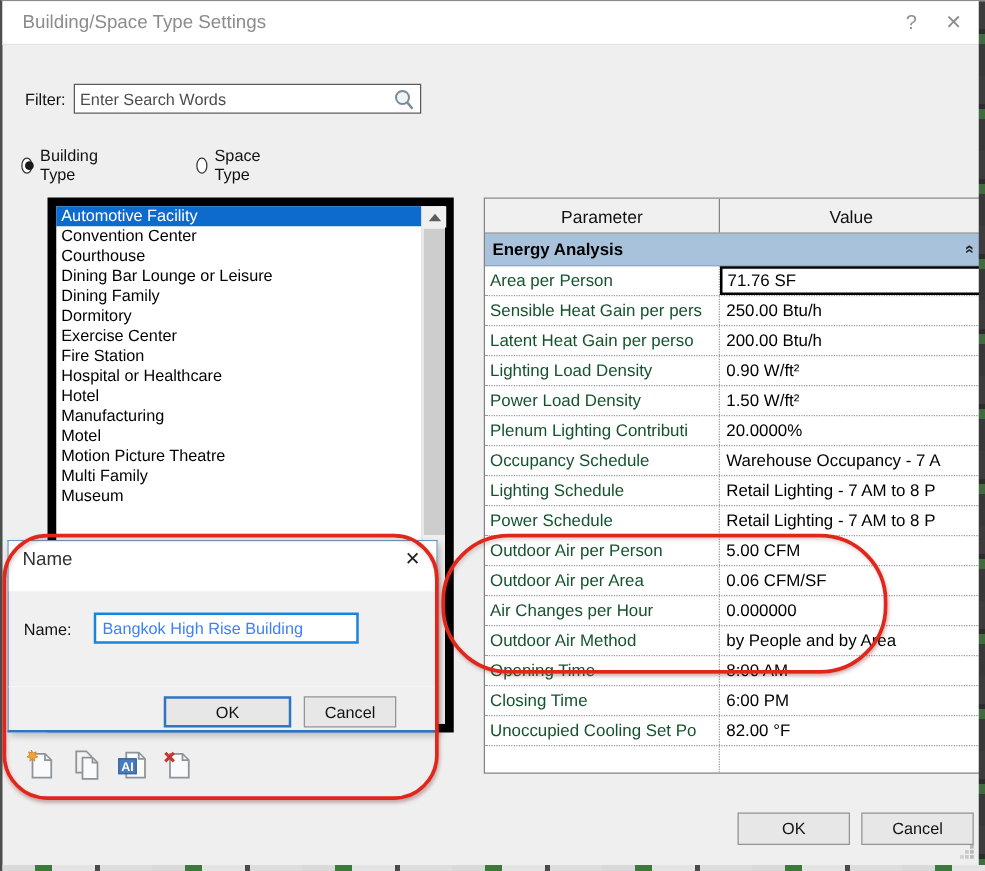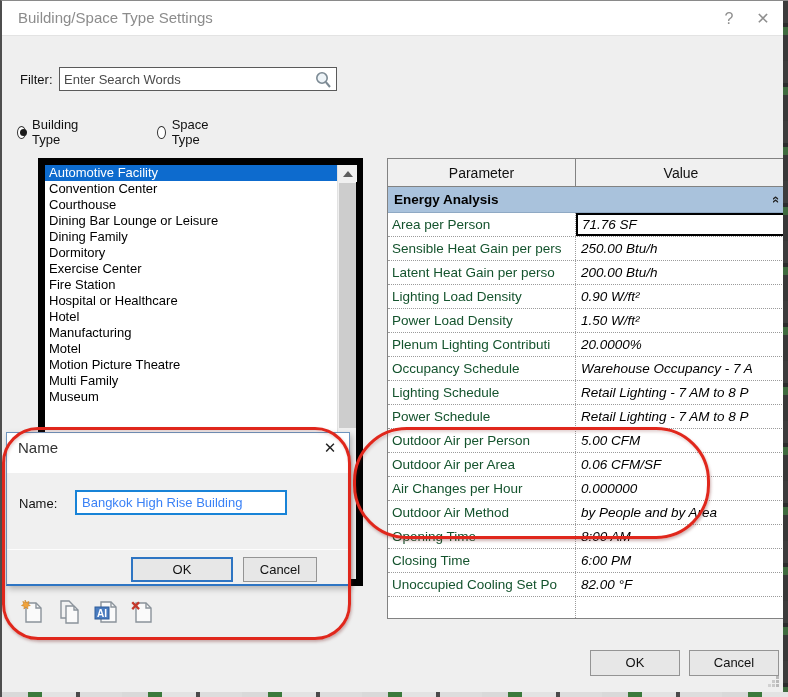--- a/index.html
+++ b/index.html
@@ -47,21 +47,21 @@
   .pt-content { position:absolute; left:0; top:0; right:19px; bottom:0; overflow:hidden; }
   .pt-header { display:flex; height:28px; background:#f0f0f0; border-bottom:1px solid #828282; }
   .pt-header .hc { font-size:14px; color:#111; display:flex; align-items:center; justify-content:center; }
   .hc.h-param { width:188px; border-right:1px solid #828282; }
   .hc.h-value { flex:1; }
   .group-row { height:26px; background:#a9c2dc; border-bottom:1px solid #8fa9c4; display:flex; align-items:center; padding:0 6px; }
   .group-row .gtitle { font-size:13.5px; font-weight:bold; color:#000; flex:1; }
   .group-row .gchev { font-size:13px; font-weight:bold; color:#222; transform:rotate(90deg); }
   .trow { display:flex; height:24px; border-bottom:1px dotted #9b9b9b; }
   .pcell { width:188px; border-right:1px dotted #9b9b9b; font-size:13.5px; color:#14532d; line-height:23px; padding-left:4px; white-space:nowrap; overflow:hidden; }
-  .vcell { flex:1; font-size:13.5px; color:#000; line-height:23px; padding-left:5px; white-space:nowrap; overflow:hidden;font-style:italic; }
+  .vcell { flex:1; font-size:13.5px; color:#000; line-height:23px; padding-left:5px; white-space:nowrap; overflow:hidden; }
   .vcell.vsel { border:2px solid #000; line-height:19px; padding-left:4px; }
   .trow.emptyrow .pcell, .trow.emptyrow .vcell { color:transparent; }
 
   
   .name-dialog { position:absolute; left:4px; top:431px; width:344px; height:154px; background:#f0f0f0; border:1px solid #6d94bd; border-bottom:2px solid #2e75c3; box-shadow:2px 3px 6px rgba(0,0,0,0.25); z-index:5; }
   .nd-titlebar { position:absolute; left:0; top:0; width:100%; height:40px; background:#fff; }
   .nd-title { position:absolute; left:11px; top:6px; font-size:15px; color:#333; }
   .nd-close { position:absolute; right:8px; top:4px; width:22px; height:22px; text-align:center; line-height:22px; font-size:15px; color:#222; }
   .nd-label { position:absolute; left:12px; top:63px; font-size:13px; color:#111; }
   .nd-input { position:absolute; left:68px; top:57px; width:212px; height:25px; border:2px solid #1883d7; background:#fff; font-size:13px; color:#3b82f6; padding-left:5px; font-family:"Liberation Sans",sans-serif; outline:none; }

